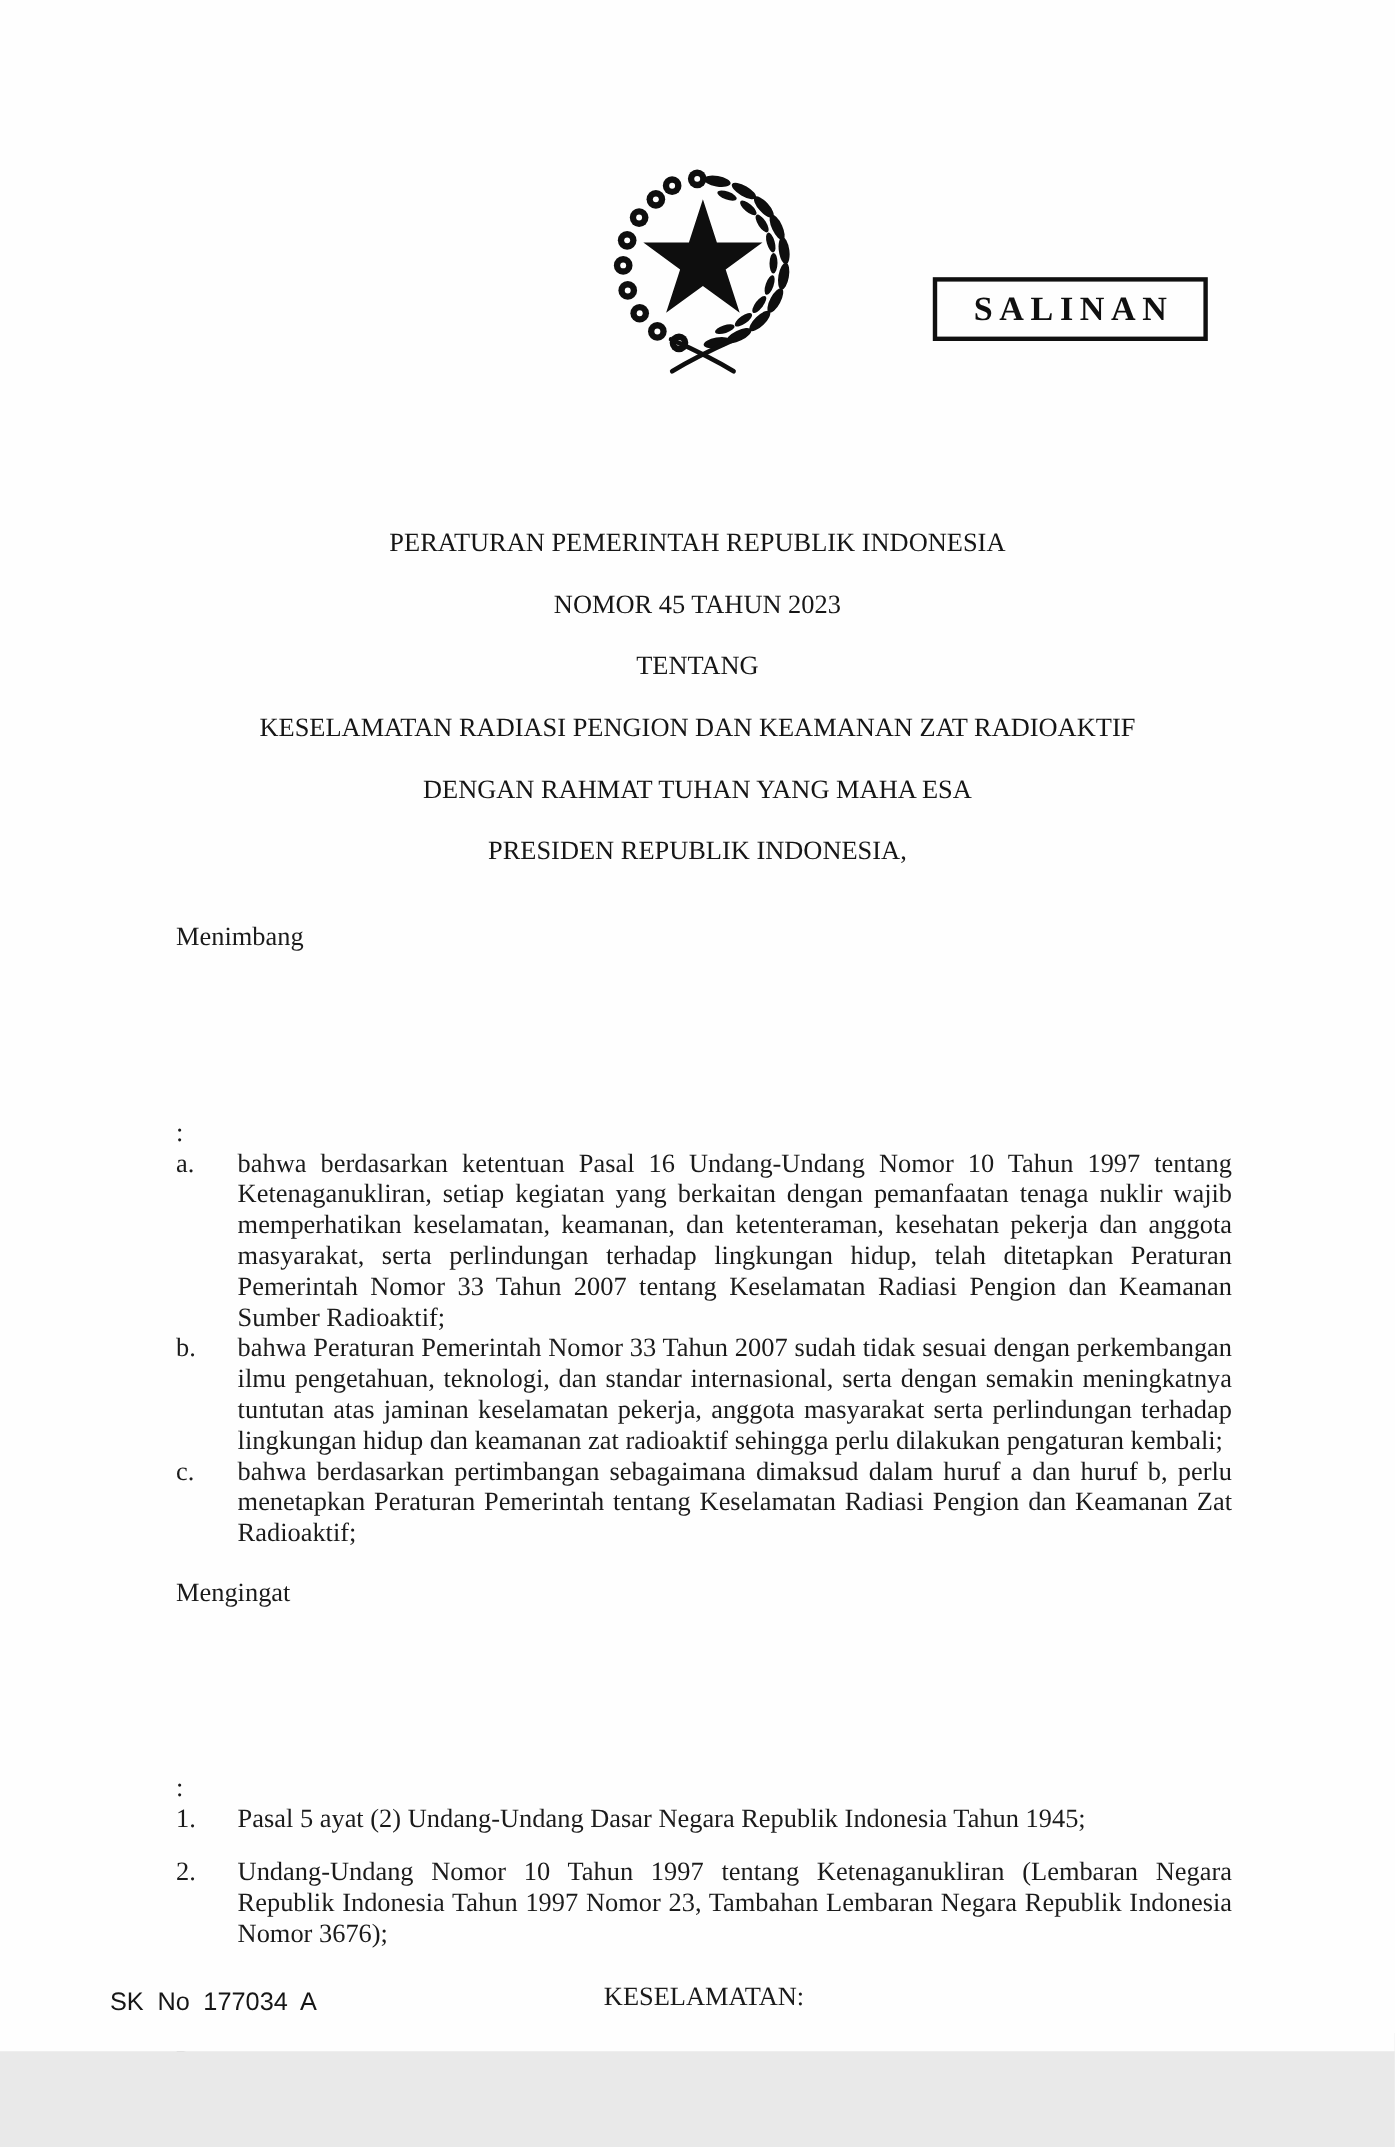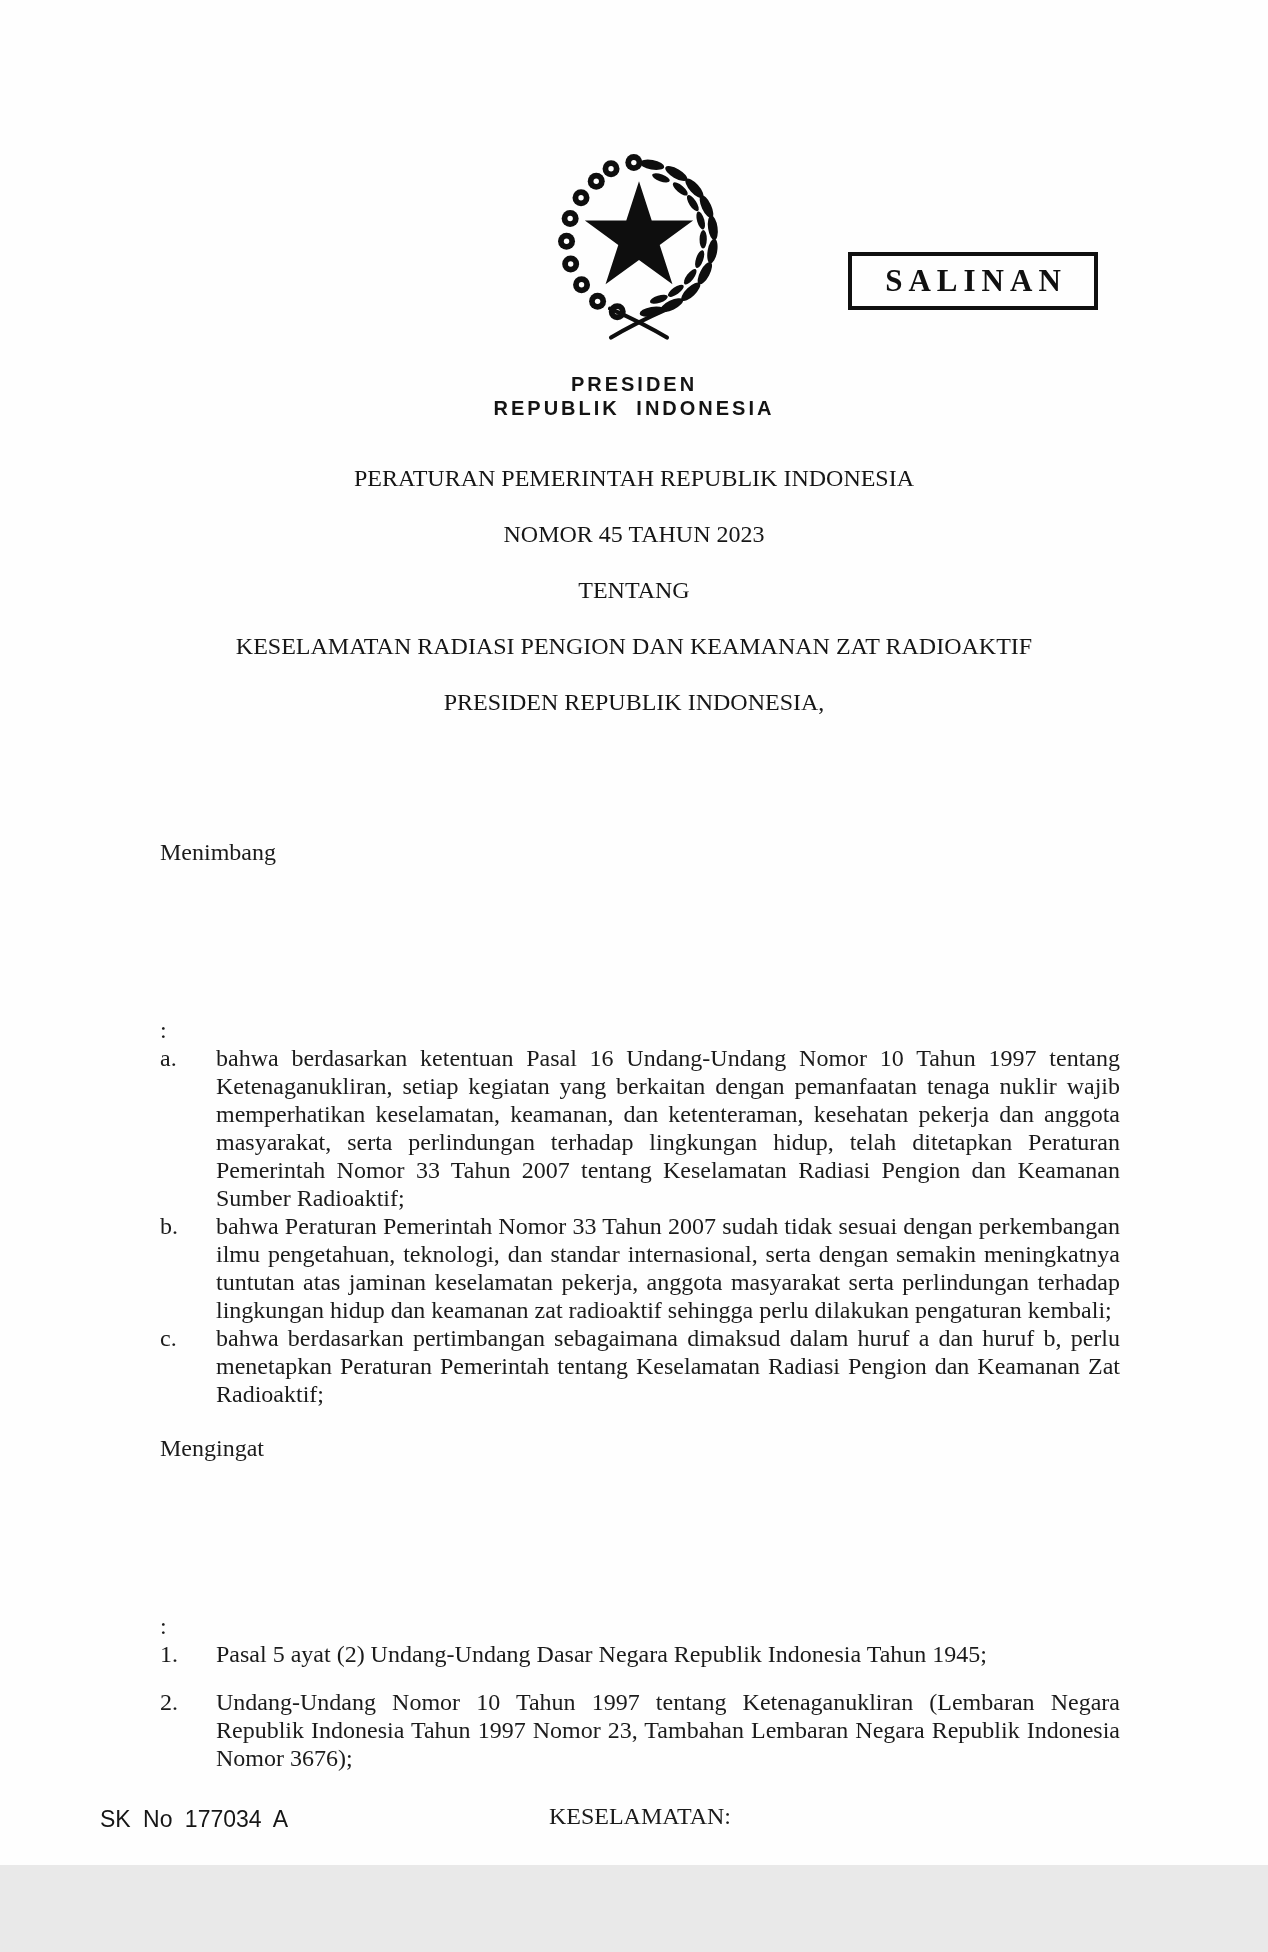--- a/index.html
+++ b/index.html
@@ -46,21 +46,21 @@
     width: 100%;
     text-align: center;
     font-family: "Liberation Sans", sans-serif;
     font-weight: bold;
     color: #141414;
   }
   .letterhead .lh1 { font-size: 20px; letter-spacing: 3px; line-height: 24px; }
   .letterhead .lh2 { font-size: 20px; letter-spacing: 3px; line-height: 24px; word-spacing: 8px; }
   .doc-title {
     position: absolute;
-    top: 464px;
+    top: 480px;
     left: 0;
     width: 100%;
     text-align: center;
     font-size: 24px;
     color: #161616;
   }
   .title-line { line-height: 28px; margin-bottom: 28px; }
   .body-block {
     position: absolute;
     top: 838px;
@@ -158,30 +158,27 @@
         <path d="M58,184 C76,173 95,164 113,156"></path>
         <path d="M112,184 C94,173 75,164 57,156"></path>
       </g>
     </g>
   </svg>
 
   <div class="stamp">
     <span>SALINAN</span>
   </div>
 
-  <div class="letterhead">
-    <div class="lh1">PRESIDEN</div>
-    <div class="lh2">REPUBLIK INDONESIA</div>
-  </div>
 
   <div class="doc-title">
     <div class="title-line">PERATURAN PEMERINTAH REPUBLIK INDONESIA</div>
     <div class="title-line">NOMOR 45 TAHUN 2023</div>
     <div class="title-line">TENTANG</div>
     <div class="title-line">KESELAMATAN RADIASI PENGION DAN KEAMANAN ZAT RADIOAKTIF</div>
+    <div class="title-line">DENGAN RAHMAT TUHAN YANG MAHA ESA</div>
     <div class="title-line">PRESIDEN REPUBLIK INDONESIA,</div>
   </div>
 
   <div class="body-block">
 
     <div class="row">
       <div class="col-label">Menimbang</div>
       <div class="col-colon">:</div>
       <div class="col-items">
         <div class="item">

